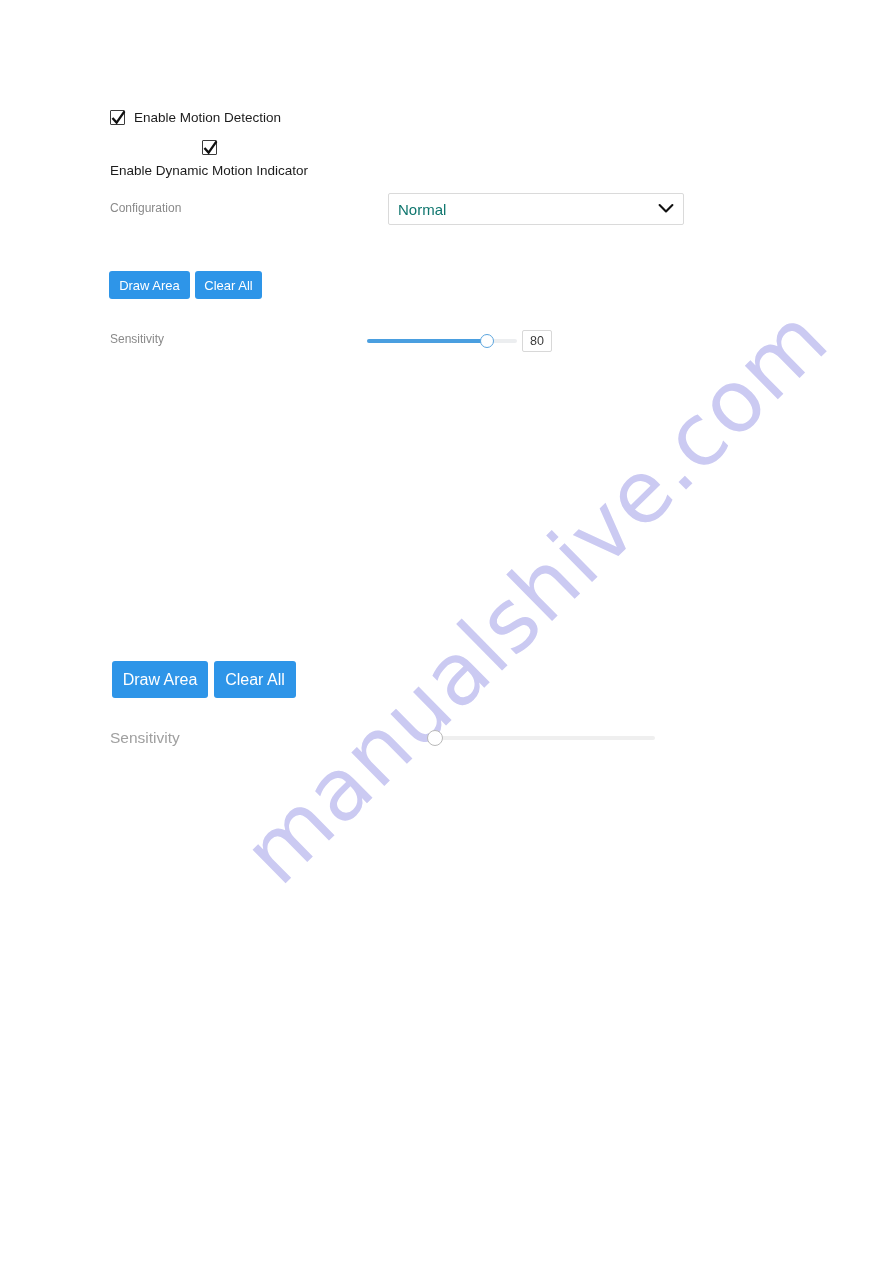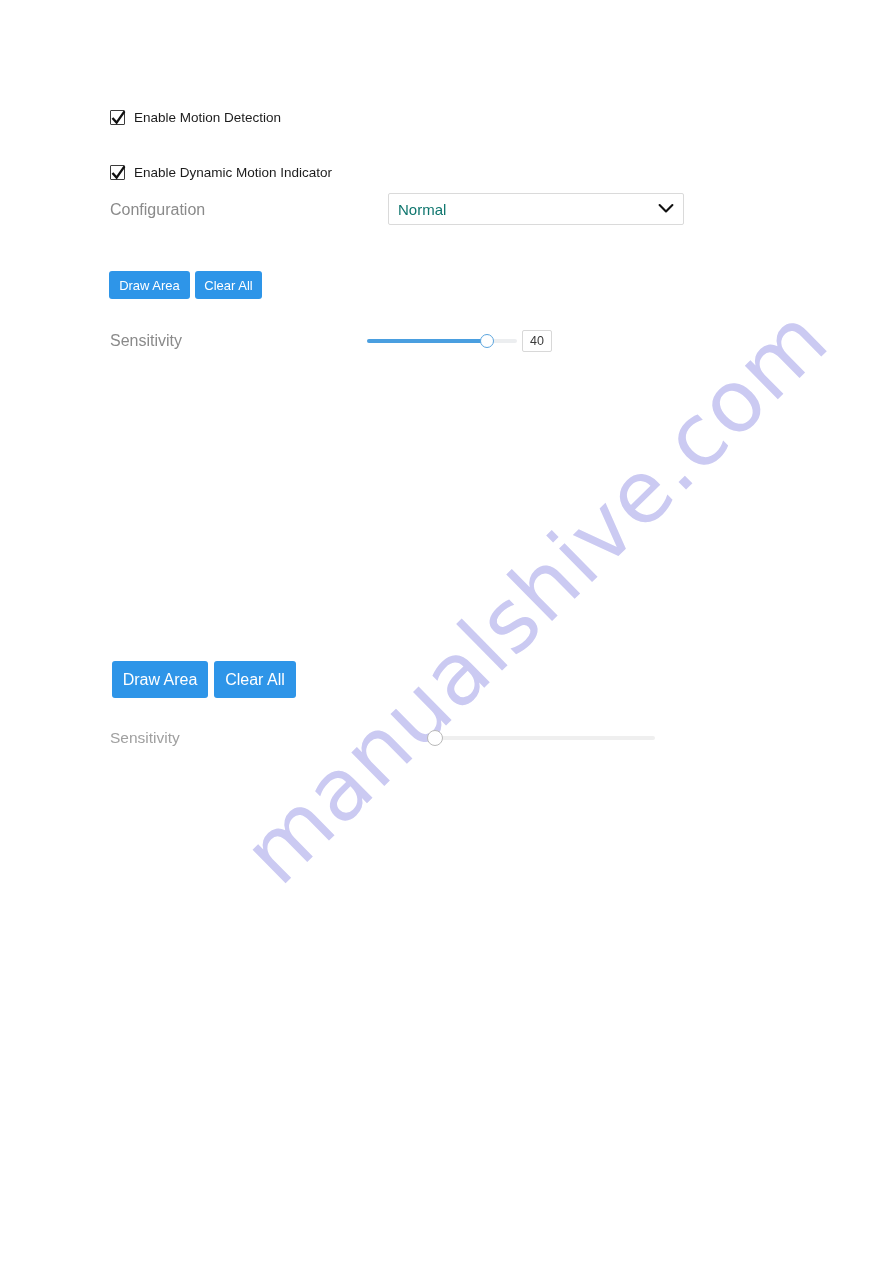--- a/index.html
+++ b/index.html
@@ -76,21 +76,21 @@
   .check-label {
     font-size: 13.5px;
     color: #1c1c1c;
     font-family: "Liberation Sans", sans-serif;
     line-height: 1;
     white-space: nowrap;
   }
 
   
   .field-label {
-    font-size: 16px;
+    font-size: 12px;
     color: #8a8a8a;
     font-family: "Liberation Sans", sans-serif;
     white-space: nowrap;
     line-height: 1;
   }
 
   
   .select-box {
     position: absolute;
     left: 388px;
@@ -190,21 +190,21 @@
 
   <div class="row-abs check-row" style="left:110px; top:110px;">
     <span class="cbx">
       <svg width="17" height="21" viewBox="0 0 17 21">
         <path d="M3.2 10.8 L6.6 14.6 L13.8 4.4" stroke="#111111" stroke-width="2.3" fill="none" stroke-linecap="square" stroke-linejoin="miter"></path>
       </svg>
     </span>
     <span class="check-label">Enable Motion Detection</span>
   </div>
 
-  <div class="row-abs check-row" style="left:110px; top:165px;">
+  <div class="row-abs check-row" style="left:110px; top:140px;flex-direction:column;">
     <span class="cbx">
       <svg width="17" height="21" viewBox="0 0 17 21">
         <path d="M3.2 10.8 L6.6 14.6 L13.8 4.4" stroke="#111111" stroke-width="2.3" fill="none" stroke-linecap="square" stroke-linejoin="miter"></path>
       </svg>
     </span>
     <span class="check-label">Enable Dynamic Motion Indicator</span>
   </div>
 
   <div class="row-abs field-label" style="left:110px; top:202px;">Configuration</div>
 
@@ -222,21 +222,21 @@
   <button class="btn btn-sm row-abs" style="left:195px; top:271px; width:67px;">Clear All</button>
 
   <div class="row-abs field-label" style="left:110px; top:333px;">Sensitivity</div>
 
   <div class="slider-wrap" style="left:367px; top:339px; width:150px; height:4px;">
     <div class="track-bg" style="left:0; width:150px;"></div>
     <div class="track-fill" id="fill-primary" style="width: 120px;"></div>
     <div class="knob knob-active" id="knob-primary" style="left: 113px;"></div>
   </div>
 
-  <div class="value-box" style="left:522px; top:330px;">40</div>
+  <div class="value-box" style="left:522px; top:330px;">80</div>
 
   <button class="btn btn-lg row-abs" style="left:112px; top:661px; width:96px;">Draw Area</button>
 
   <button class="btn btn-lg row-abs" style="left:214px; top:661px; width:82px;">Clear All</button>
 
   <div class="row-abs field-label muted-label" style="left:110px; top:730px; font-size:15.5px;">Sensitivity</div>
 
   <div class="slider-wrap" style="left:435px; top:736px; width:220px; height:4px;">
     <div class="track-bg" style="left:0; width:220px; background:#efefef;"></div>
     <div class="track-fill" id="fill-secondary" style="background: rgb(217, 217, 217); width: 0px;"></div>

